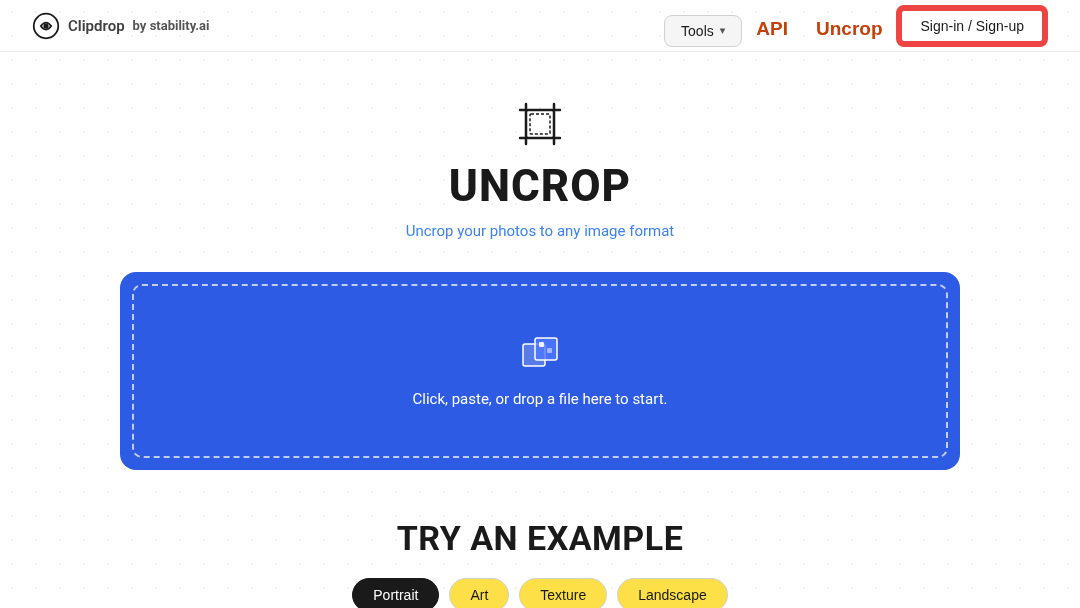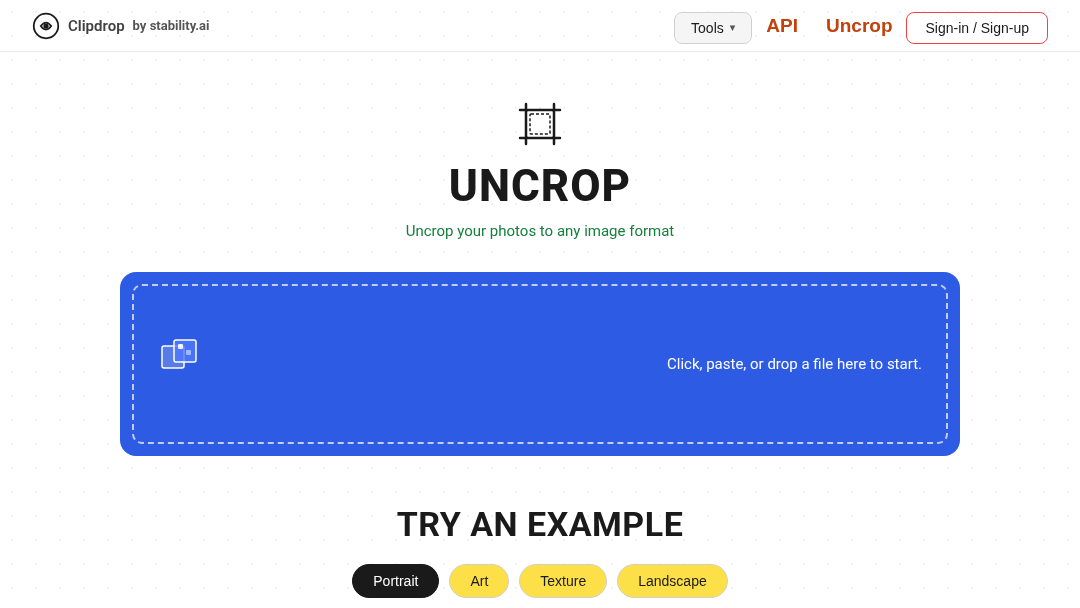--- a/index.html
+++ b/index.html
@@ -80,21 +80,21 @@
       font-weight: 700;
       color: #c2410c;
       cursor: pointer;
       background: none;
       border: none;
       text-decoration: none;
     }
 
     .nav-signin-btn {
       padding: 7px 18px;
-      border: 1px solid #ef4444;
+      border: 6px solid #ef4444;
       border-radius: 8px;
       background: #fff;
       font-size: 14px;
       font-weight: 500;
       color: #1a1a1a;
       cursor: pointer;
     }
 
     
     .main-content {
@@ -113,40 +113,40 @@
     .tool-title {
       font-size: 44px;
       font-weight: 800;
       color: #1a1a1a;
       letter-spacing: 1px;
       margin-bottom: 10px;
     }
 
     .tool-subtitle {
       font-size: 15px;
-      color: #15803d;
+      color: #3b82f6;
       margin-bottom: 32px;
     }
 
     
     .drop-zone-wrapper {
       width: 840px;
       background: #2d5be3;
       border-radius: 16px;
       padding: 12px;
       margin-bottom: 48px;
     }
 
     .drop-zone-inner {
       border: 2px dashed rgba(255, 255, 255, 0.7);
       border-radius: 10px;
       display: flex;
-      flex-direction: row;
-      align-items: center;
-      justify-content: space-between;
+      flex-direction: column;
+      align-items: center;
+      justify-content: center;
       padding: 48px 24px;
       cursor: pointer;
       min-height: 160px;
     }
 
     .drop-zone-file-icon {
       margin-bottom: 14px;
       color: white;
     }
 

